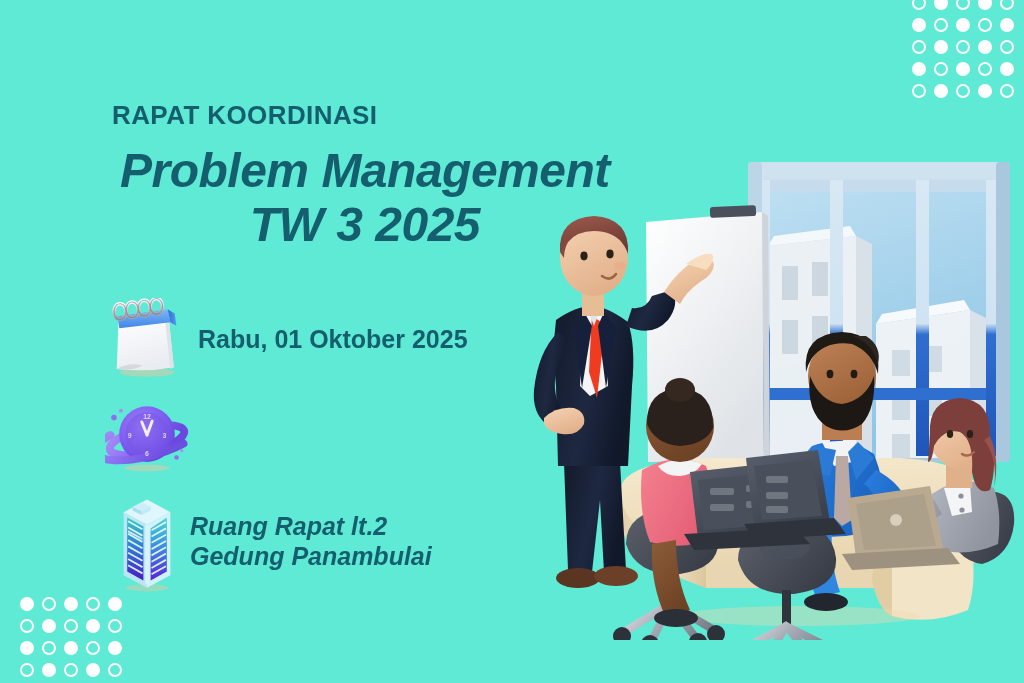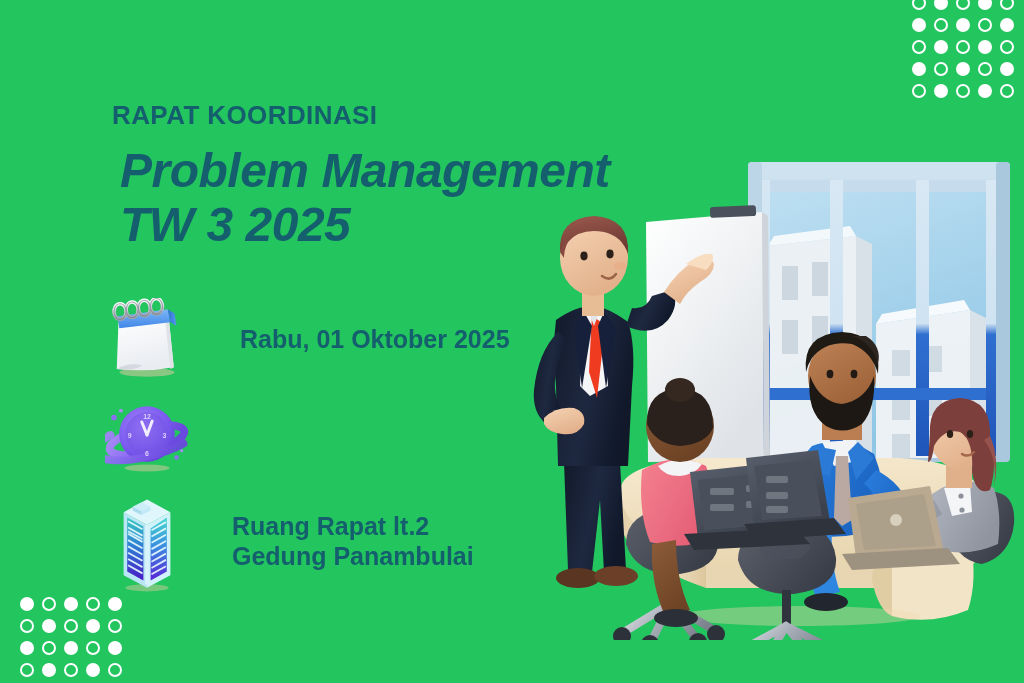--- a/index.html
+++ b/index.html
@@ -8,21 +8,21 @@
     padding: 0;
     background: #ffffff;
   }
   * { box-sizing: border-box; }
 
   .poster {
     position: relative;
     width: 1024px;
     height: 683px;
     overflow: hidden;
-    background: #22c55e;
+    background: #5eead4;
     font-family: "Liberation Sans", sans-serif;
   }
 
   
   .dot-grid {
     position: absolute;
     display: grid;
     grid-template-columns: repeat(5, 22px);
     grid-auto-rows: 22px;
     z-index: 1;
@@ -54,36 +54,35 @@
   }
   .title {
     font-size: 48px;
     font-weight: 700;
     font-style: italic;
     color: #145e6e;
     line-height: 1.12;
     margin: 8px;
     letter-spacing: -0.5px;
   }
-  .title .line2 { display: block; }
+  .title .line2 { display: block; text-align: center; }
 
   
   .details {
     position: absolute;
     left: 104px;
     top: 292px;
     z-index: 5;
   }
   .detail-row {
     display: flex;
     align-items: center;
     height: 95px;
-    gap: 42px;
-  }
-  .detail-row.loc { height: 118px; align-items: center; }
+  }
+  .detail-row.loc { height: 118px; align-items: center; font-style: italic; }
   .detail-icon {
     width: 86px;
     flex: 0 0 86px;
     display: flex;
     align-items: center;
     justify-content: center;
   }
   .detail-text {
     font-size: 25px;
     font-weight: 700;

